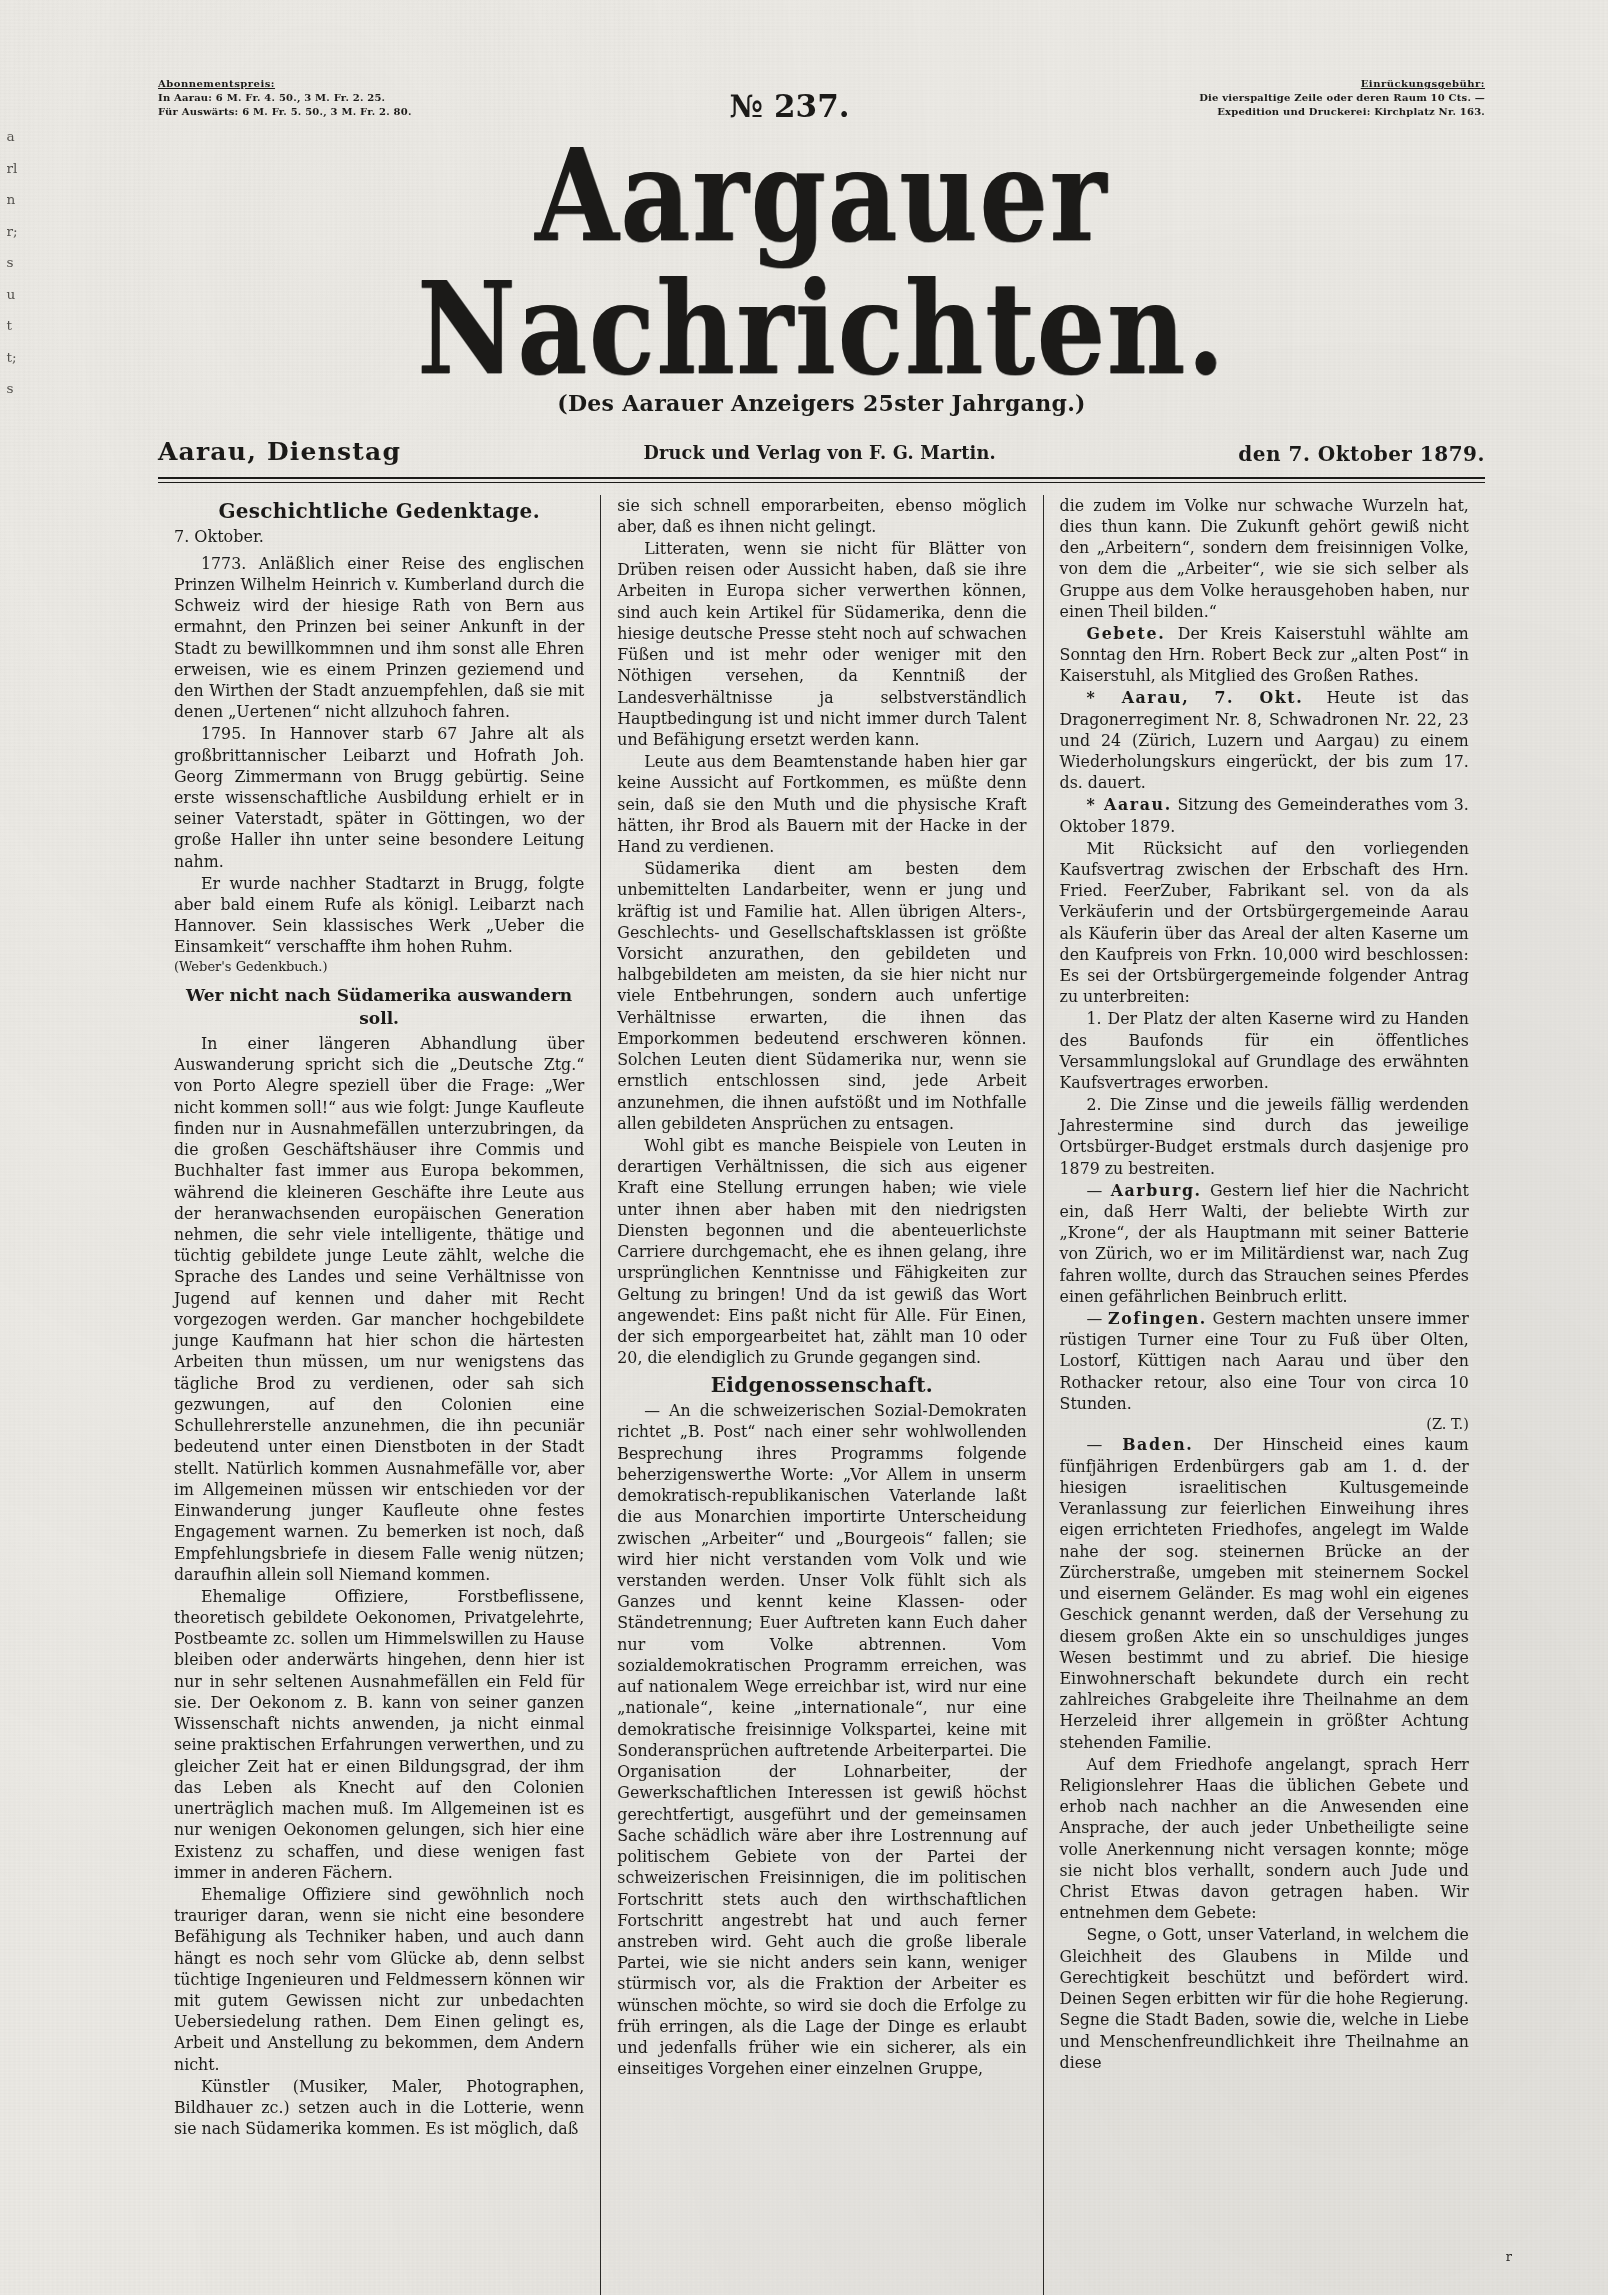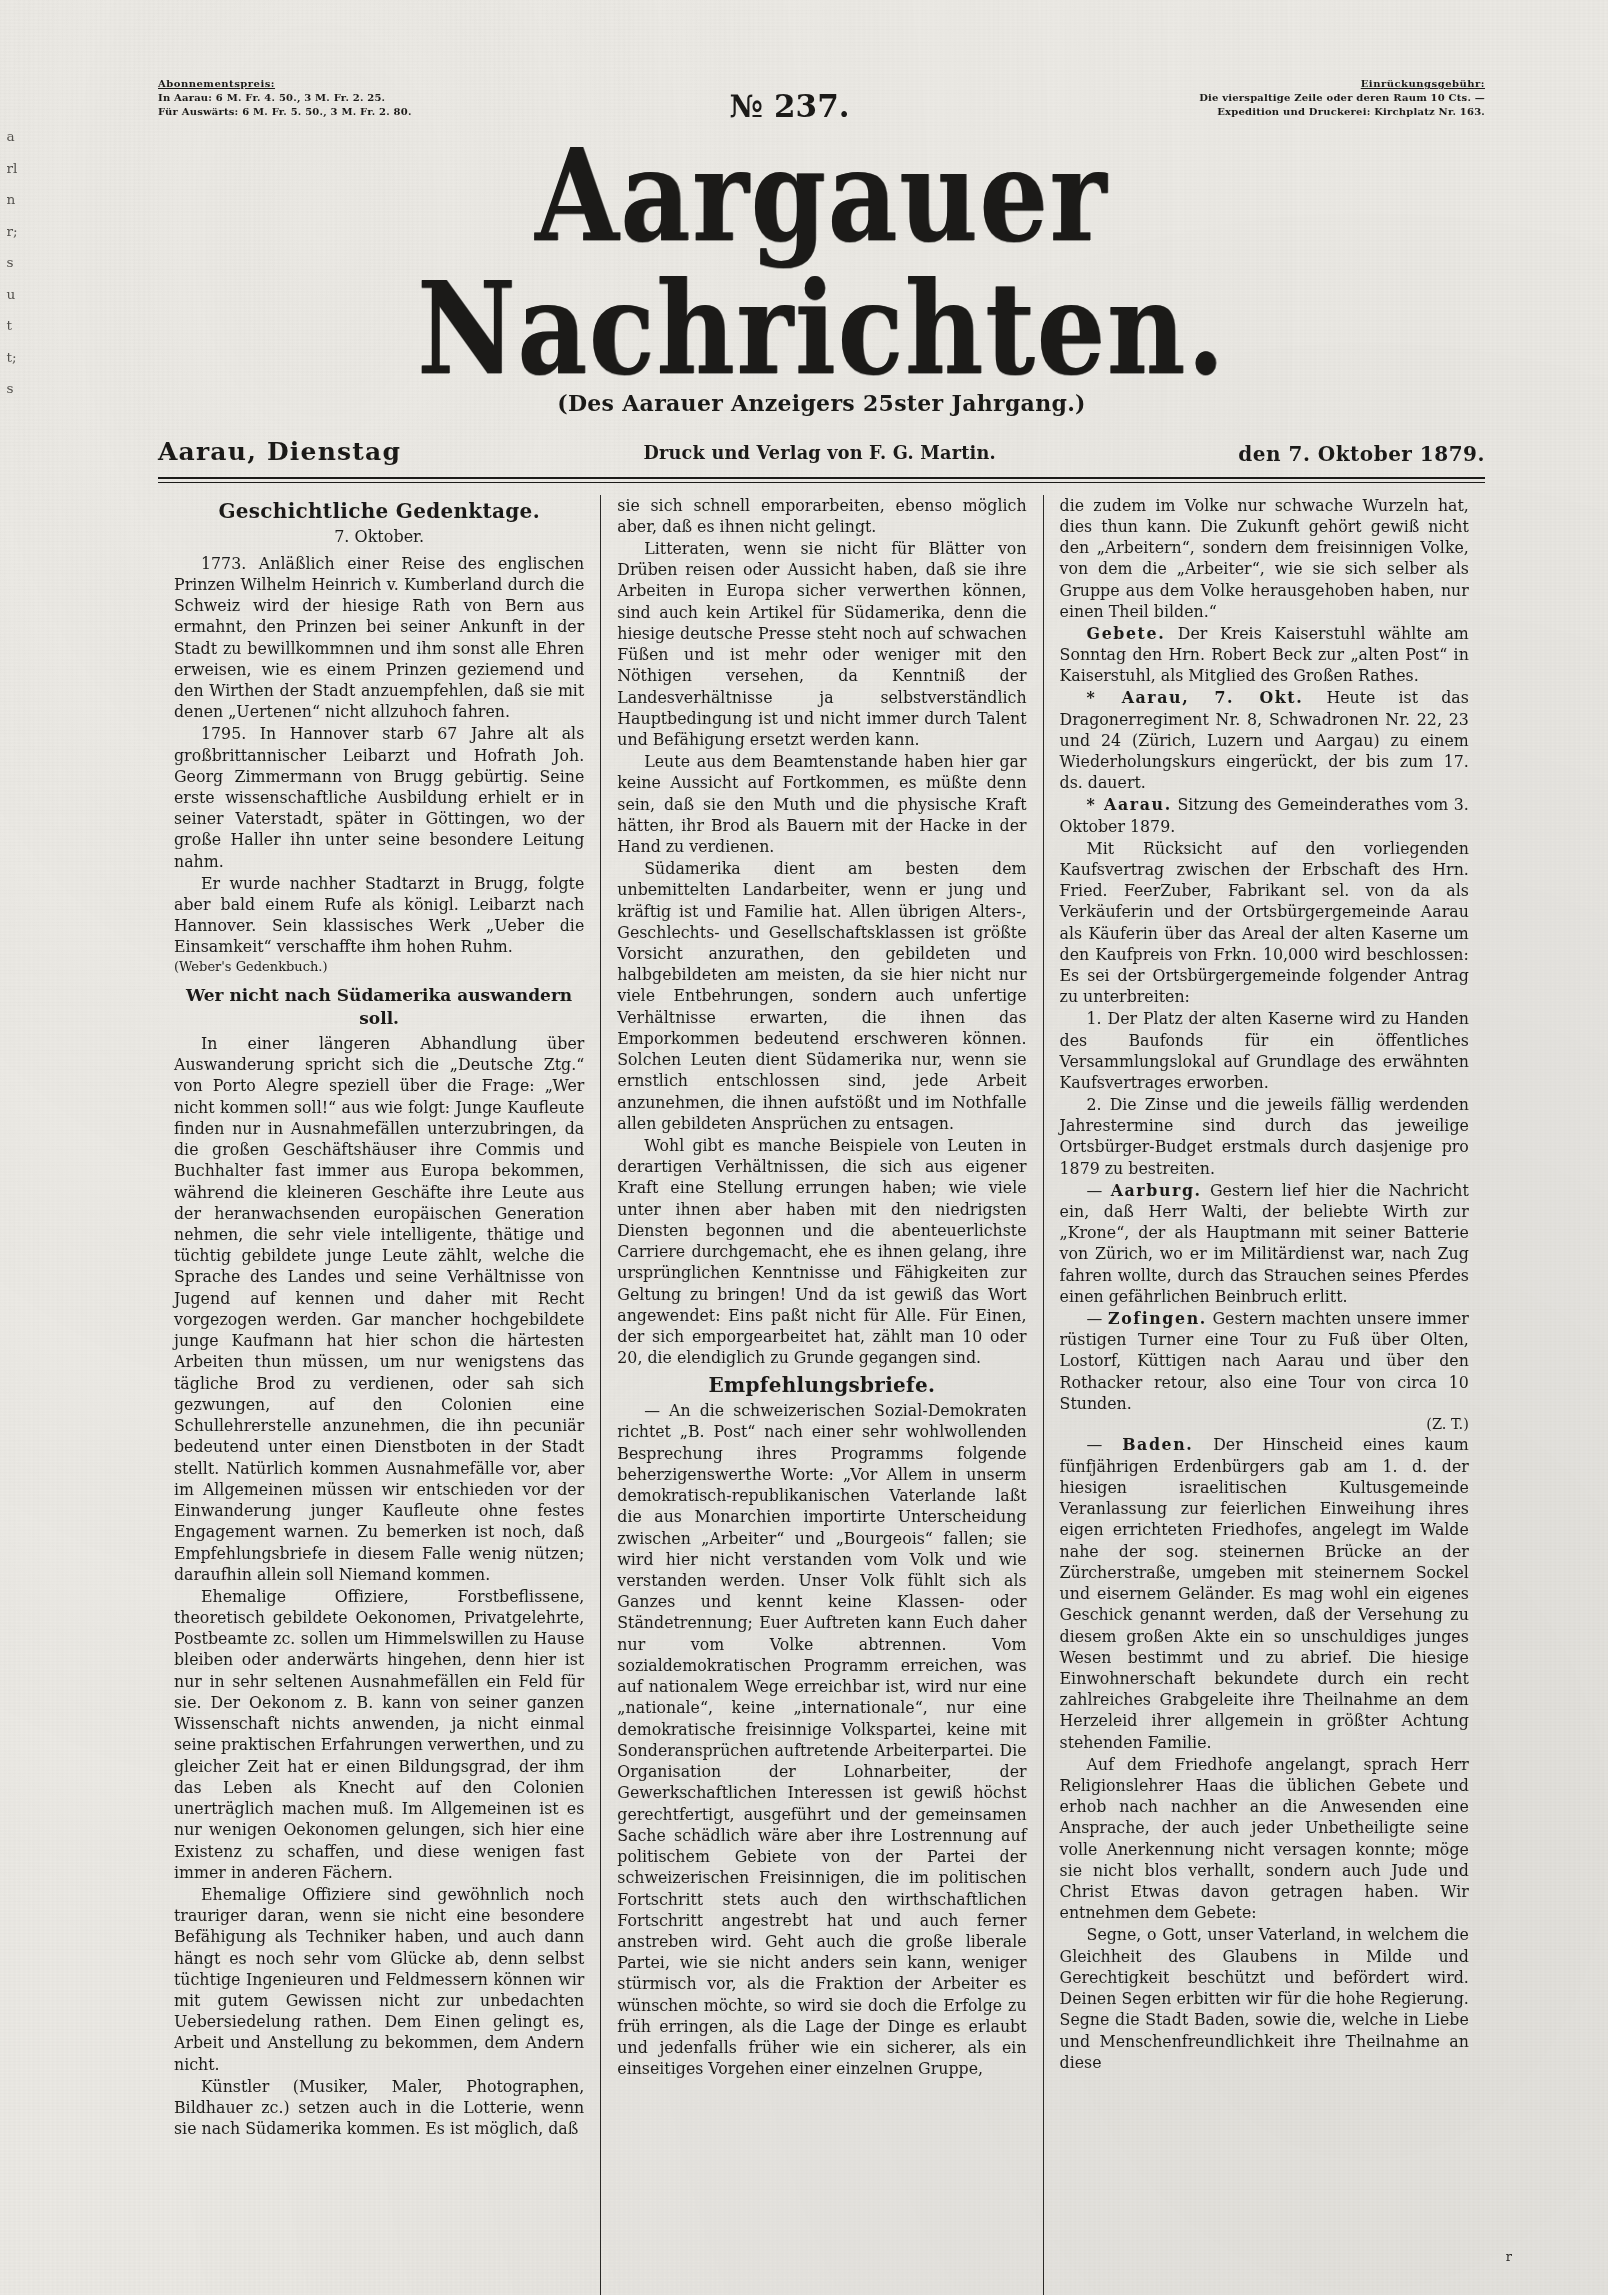--- a/index.html
+++ b/index.html
@@ -132,21 +132,21 @@
   }
   h3.sub-head {
     font-size: 17px;
     font-weight: bold;
     text-align: center;
     margin: 8px 0 3.2px 0;
   }
   h3.center-date {
     font-size: 16px;
     font-weight: normal;
-    text-align: center;
+    text-align: left;
     margin: 1.6px 0 4.8px 0;
   }
   p {
     margin: 0 0 0.8px 0;
     text-indent: 27px;
   }
   p.noindent { text-indent: 0; }
   .src {
     display: block;
     font-size: 13px;
@@ -246,21 +246,21 @@
         </div>
       </div>
 
       <div class="col">
         <div class="col-inner">
           <p class="noindent">sie sich schnell emporarbeiten, ebenso möglich aber, daß es ihnen nicht gelingt.</p>
           <p>Litteraten, wenn sie nicht für Blätter von Drüben reisen oder Aussicht haben, daß sie ihre Arbeiten in Europa sicher verwerthen können, sind auch kein Artikel für Südamerika, denn die hiesige deutsche Presse steht noch auf schwachen Füßen und ist mehr oder weniger mit den Nöthigen versehen, da Kenntniß der Landesverhältnisse ja selbstverständlich Hauptbedingung ist und nicht immer durch Talent und Befähigung ersetzt werden kann.</p>
           <p>Leute aus dem Beamtenstande haben hier gar keine Aussicht auf Fortkommen, es müßte denn sein, daß sie den Muth und die physische Kraft hätten, ihr Brod als Bauern mit der Hacke in der Hand zu verdienen.</p>
           <p>Südamerika dient am besten dem unbemittelten Landarbeiter, wenn er jung und kräftig ist und Familie hat. Allen übrigen Alters-, Geschlechts- und Gesellschaftsklassen ist größte Vorsicht anzurathen, den gebildeten und halbgebildeten am meisten, da sie hier nicht nur viele Entbehrungen, sondern auch unfertige Verhältnisse erwarten, die ihnen das Emporkommen bedeutend erschweren können. Solchen Leuten dient Südamerika nur, wenn sie ernstlich entschlossen sind, jede Arbeit anzunehmen, die ihnen aufstößt und im Nothfalle allen gebildeten Ansprüchen zu entsagen.</p>
           <p>Wohl gibt es manche Beispiele von Leuten in derartigen Verhältnissen, die sich aus eigener Kraft eine Stellung errungen haben; wie viele unter ihnen aber haben mit den niedrigsten Diensten begonnen und die abenteuerlichste Carriere durchgemacht, ehe es ihnen gelang, ihre ursprünglichen Kenntnisse und Fähigkeiten zur Geltung zu bringen! Und da ist gewiß das Wort angewendet: Eins paßt nicht für Alle. Für Einen, der sich emporgearbeitet hat, zählt man 10 oder 20, die elendiglich zu Grunde gegangen sind.</p>
-          <h2 class="sec-head">Empfehlungsbriefe.</h2>
+          <h2 class="sec-head">Eidgenossenschaft.</h2>
           <p>— An die schweizerischen Sozial-Demokraten richtet „B. Post“ nach einer sehr wohlwollenden Besprechung ihres Programms folgende beherzigenswerthe Worte: „Vor Allem in unserm demokratisch-republikanischen Vaterlande laßt die aus Monarchien importirte Unterscheidung zwischen „Arbeiter“ und „Bourgeois“ fallen; sie wird hier nicht verstanden vom Volk und wie verstanden werden. Unser Volk fühlt sich als Ganzes und kennt keine Klassen- oder Ständetrennung; Euer Auftreten kann Euch daher nur vom Volke abtrennen. Vom sozialdemokratischen Programm erreichen, was auf nationalem Wege erreichbar ist, wird nur eine „nationale“, keine „internationale“, nur eine demokratische freisinnige Volkspartei, keine mit Sonderansprüchen auftretende Arbeiterpartei. Die Organisation der Lohnarbeiter, der Gewerkschaftlichen Interessen ist gewiß höchst gerechtfertigt, ausgeführt und der gemeinsamen Sache schädlich wäre aber ihre Lostrennung auf politischem Gebiete von der Partei der schweizerischen Freisinnigen, die im politischen Fortschritt stets auch den wirthschaftlichen Fortschritt angestrebt hat und auch ferner anstreben wird. Geht auch die große liberale Partei, wie sie nicht anders sein kann, weniger stürmisch vor, als die Fraktion der Arbeiter es wünschen möchte, so wird sie doch die Erfolge zu früh erringen, als die Lage der Dinge es erlaubt und jedenfalls früher wie ein sicherer, als ein einseitiges Vorgehen einer einzelnen Gruppe,</p>
         </div>
       </div>
 
       <div class="col">
         <div class="col-inner">
           <p class="noindent">die zudem im Volke nur schwache Wurzeln hat, dies thun kann. Die Zukunft gehört gewiß nicht den „Arbeitern“, sondern dem freisinnigen Volke, von dem die „Arbeiter“, wie sie sich selber als Gruppe aus dem Volke herausgehoben haben, nur einen Theil bilden.“</p>
 
           <p><span class="dateline">Gebete.</span><span> Der Kreis Kaiserstuhl wählte am Sonntag den Hrn. Robert Beck zur „alten Post“ in Kaiserstuhl, als Mitglied des Großen Rathes.</span></p>
 

